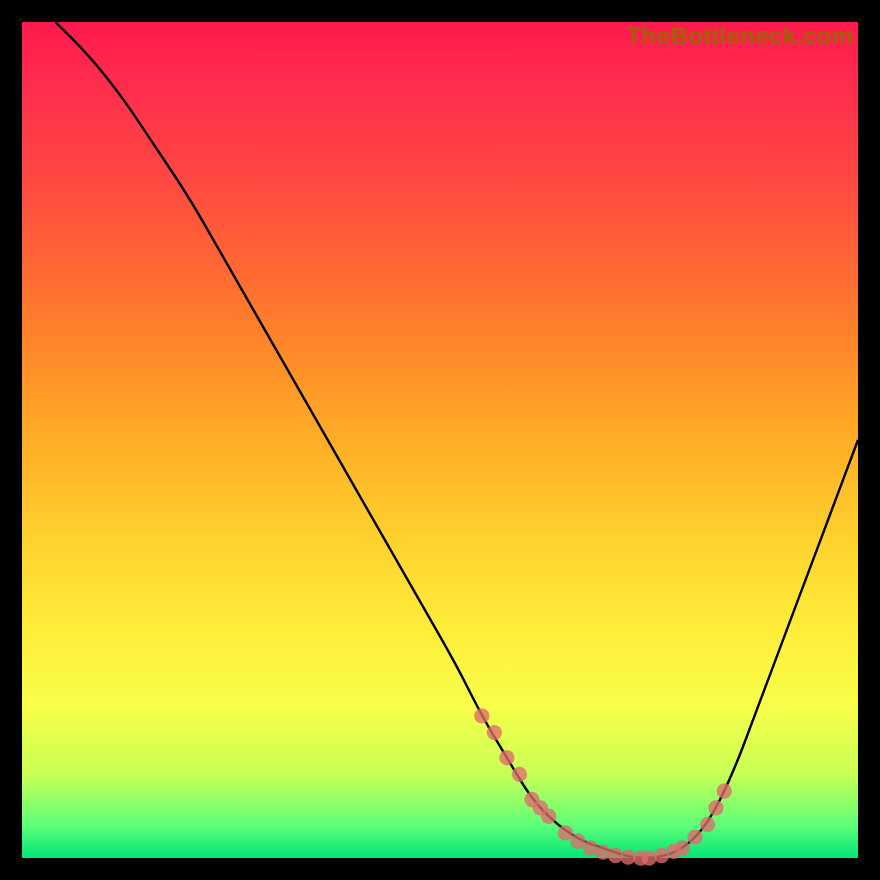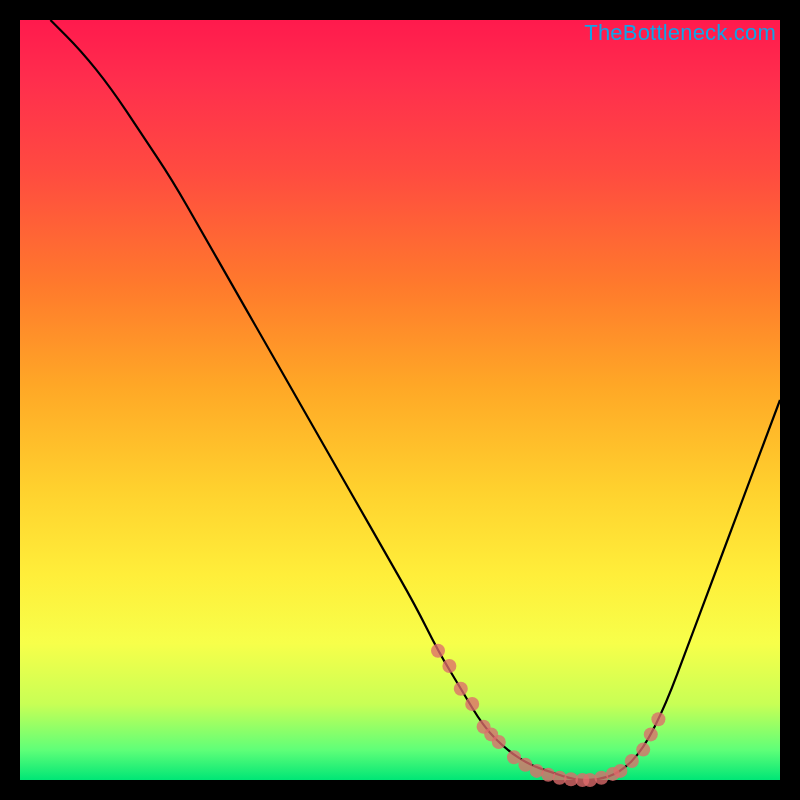--- a/index.html
+++ b/index.html
@@ -37,22 +37,22 @@
       #f7ff4a 82%,
       #c8ff55 90%,
       #60ff78 96%,
       #00e676 100%);
   }
   .attribution {
     position: absolute;
     top: 0;
     right: 4px;
     font-size: 22px;
-    color: #0ea5e9;
-    font-weight: 400;
+    color: #a16207;
+    font-weight: 700;
     letter-spacing: 0.2px;
     user-select: none;
   }
   svg.curve {
     position: absolute;
     left: 0;
     top: 0;
     width: 760px;
     height: 760px;
     overflow: visible;

